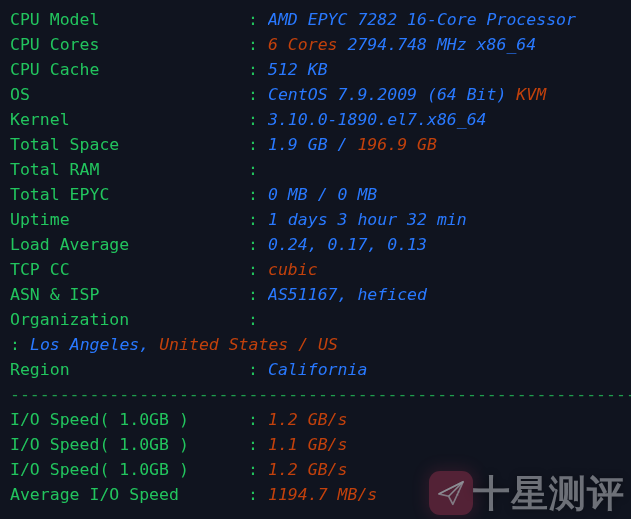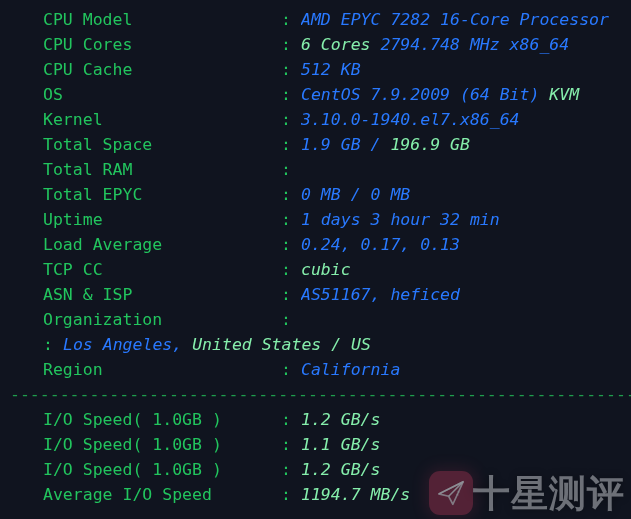--- a/index.html
+++ b/index.html
@@ -25,42 +25,41 @@
   }
   .row {
     display: flex;
     align-items: baseline;
     height: 25px;
     line-height: 25px;
     font-size: 16.5px;
     white-space: pre;
     padding-left: 10px;
     box-sizing: border-box;
-    margin-left: 33px;
   }
   .label {
     color: #22c55e;
     width: 238px;
     flex: 0 0 238px;
     white-space: pre;
     overflow: hidden;
   }
   .colon {
     color: #22c55e;
     flex: 0 0 auto;
     width: 20px;
   }
   .value {
     white-space: pre;
     flex: 1 1 auto;
     overflow: hidden;
     font-style: italic;
   }
   .v-blue   { color: #2979ff; }
-  .v-white  { color: #86efac; }
+  .v-white  { color: #c2410c; }
   .divider {
     height: 25px;
     line-height: 25px;
     padding-left: 10px;
     color: #1f9d4d;
     font-size: 16.5px;
     letter-spacing: 0px;
     white-space: pre;
     overflow: hidden;
   }
@@ -97,21 +96,21 @@
 </head>
 <body>
 
 <div id="terminal">
 
   <div id="system-info-section">
       <div class="row"><span class="label">CPU Model</span><span class="colon">:</span><span class="value"><span class="v-blue">AMD EPYC 7282 16-Core Processor</span></span></div>
       <div class="row"><span class="label">CPU Cores</span><span class="colon">:</span><span class="value"><span class="v-white">6 Cores </span><span class="v-blue">2794.748 MHz x86_64</span></span></div>
       <div class="row"><span class="label">CPU Cache</span><span class="colon">:</span><span class="value"><span class="v-blue">512 KB</span></span></div>
       <div class="row"><span class="label">OS</span><span class="colon">:</span><span class="value"><span class="v-blue">CentOS 7.9.2009 (64 Bit) </span><span class="v-white">KVM</span></span></div>
-      <div class="row"><span class="label">Kernel</span><span class="colon">:</span><span class="value"><span class="v-blue">3.10.0-1940.el7.x86_64</span></span></div>
+      <div class="row"><span class="label">Kernel</span><span class="colon">:</span><span class="value"><span class="v-blue">3.10.0-1890.el7.x86_64</span></span></div>
       <div class="row"><span class="label">Total Space</span><span class="colon">:</span><span class="value"><span class="v-blue">1.9 GB / </span><span class="v-white">196.9 GB</span></span></div>
       <div class="row"><span class="label">Total RAM</span><span class="colon">:</span></div>
       <div class="row"><span class="label">Total EPYC</span><span class="colon">:</span><span class="value"><span class="v-blue">0 MB / 0 MB</span></span></div>
       <div class="row"><span class="label">Uptime</span><span class="colon">:</span><span class="value"><span class="v-blue">1 days 3 hour 32 min</span></span></div>
       <div class="row"><span class="label">Load Average</span><span class="colon">:</span><span class="value"><span class="v-blue">0.24, 0.17, 0.13</span></span></div>
       <div class="row"><span class="label">TCP CC</span><span class="colon">:</span><span class="value"><span class="v-white">cubic</span></span></div>
       <div class="row"><span class="label">ASN &amp; ISP</span><span class="colon">:</span><span class="value"><span class="v-blue">AS51167, heficed</span></span></div>
       <div class="row"><span class="label">Organization</span><span class="colon">:</span><span class="value"><span class="v-blue"></span></span></div>
       <div class="row"><span class="colon">:</span><span class="value"><span class="v-blue">Los Angeles, </span><span class="v-white">United States / US</span></span></div>
       <div class="row"><span class="label">Region</span><span class="colon">:</span><span class="value"><span class="v-blue">California</span></span></div>

